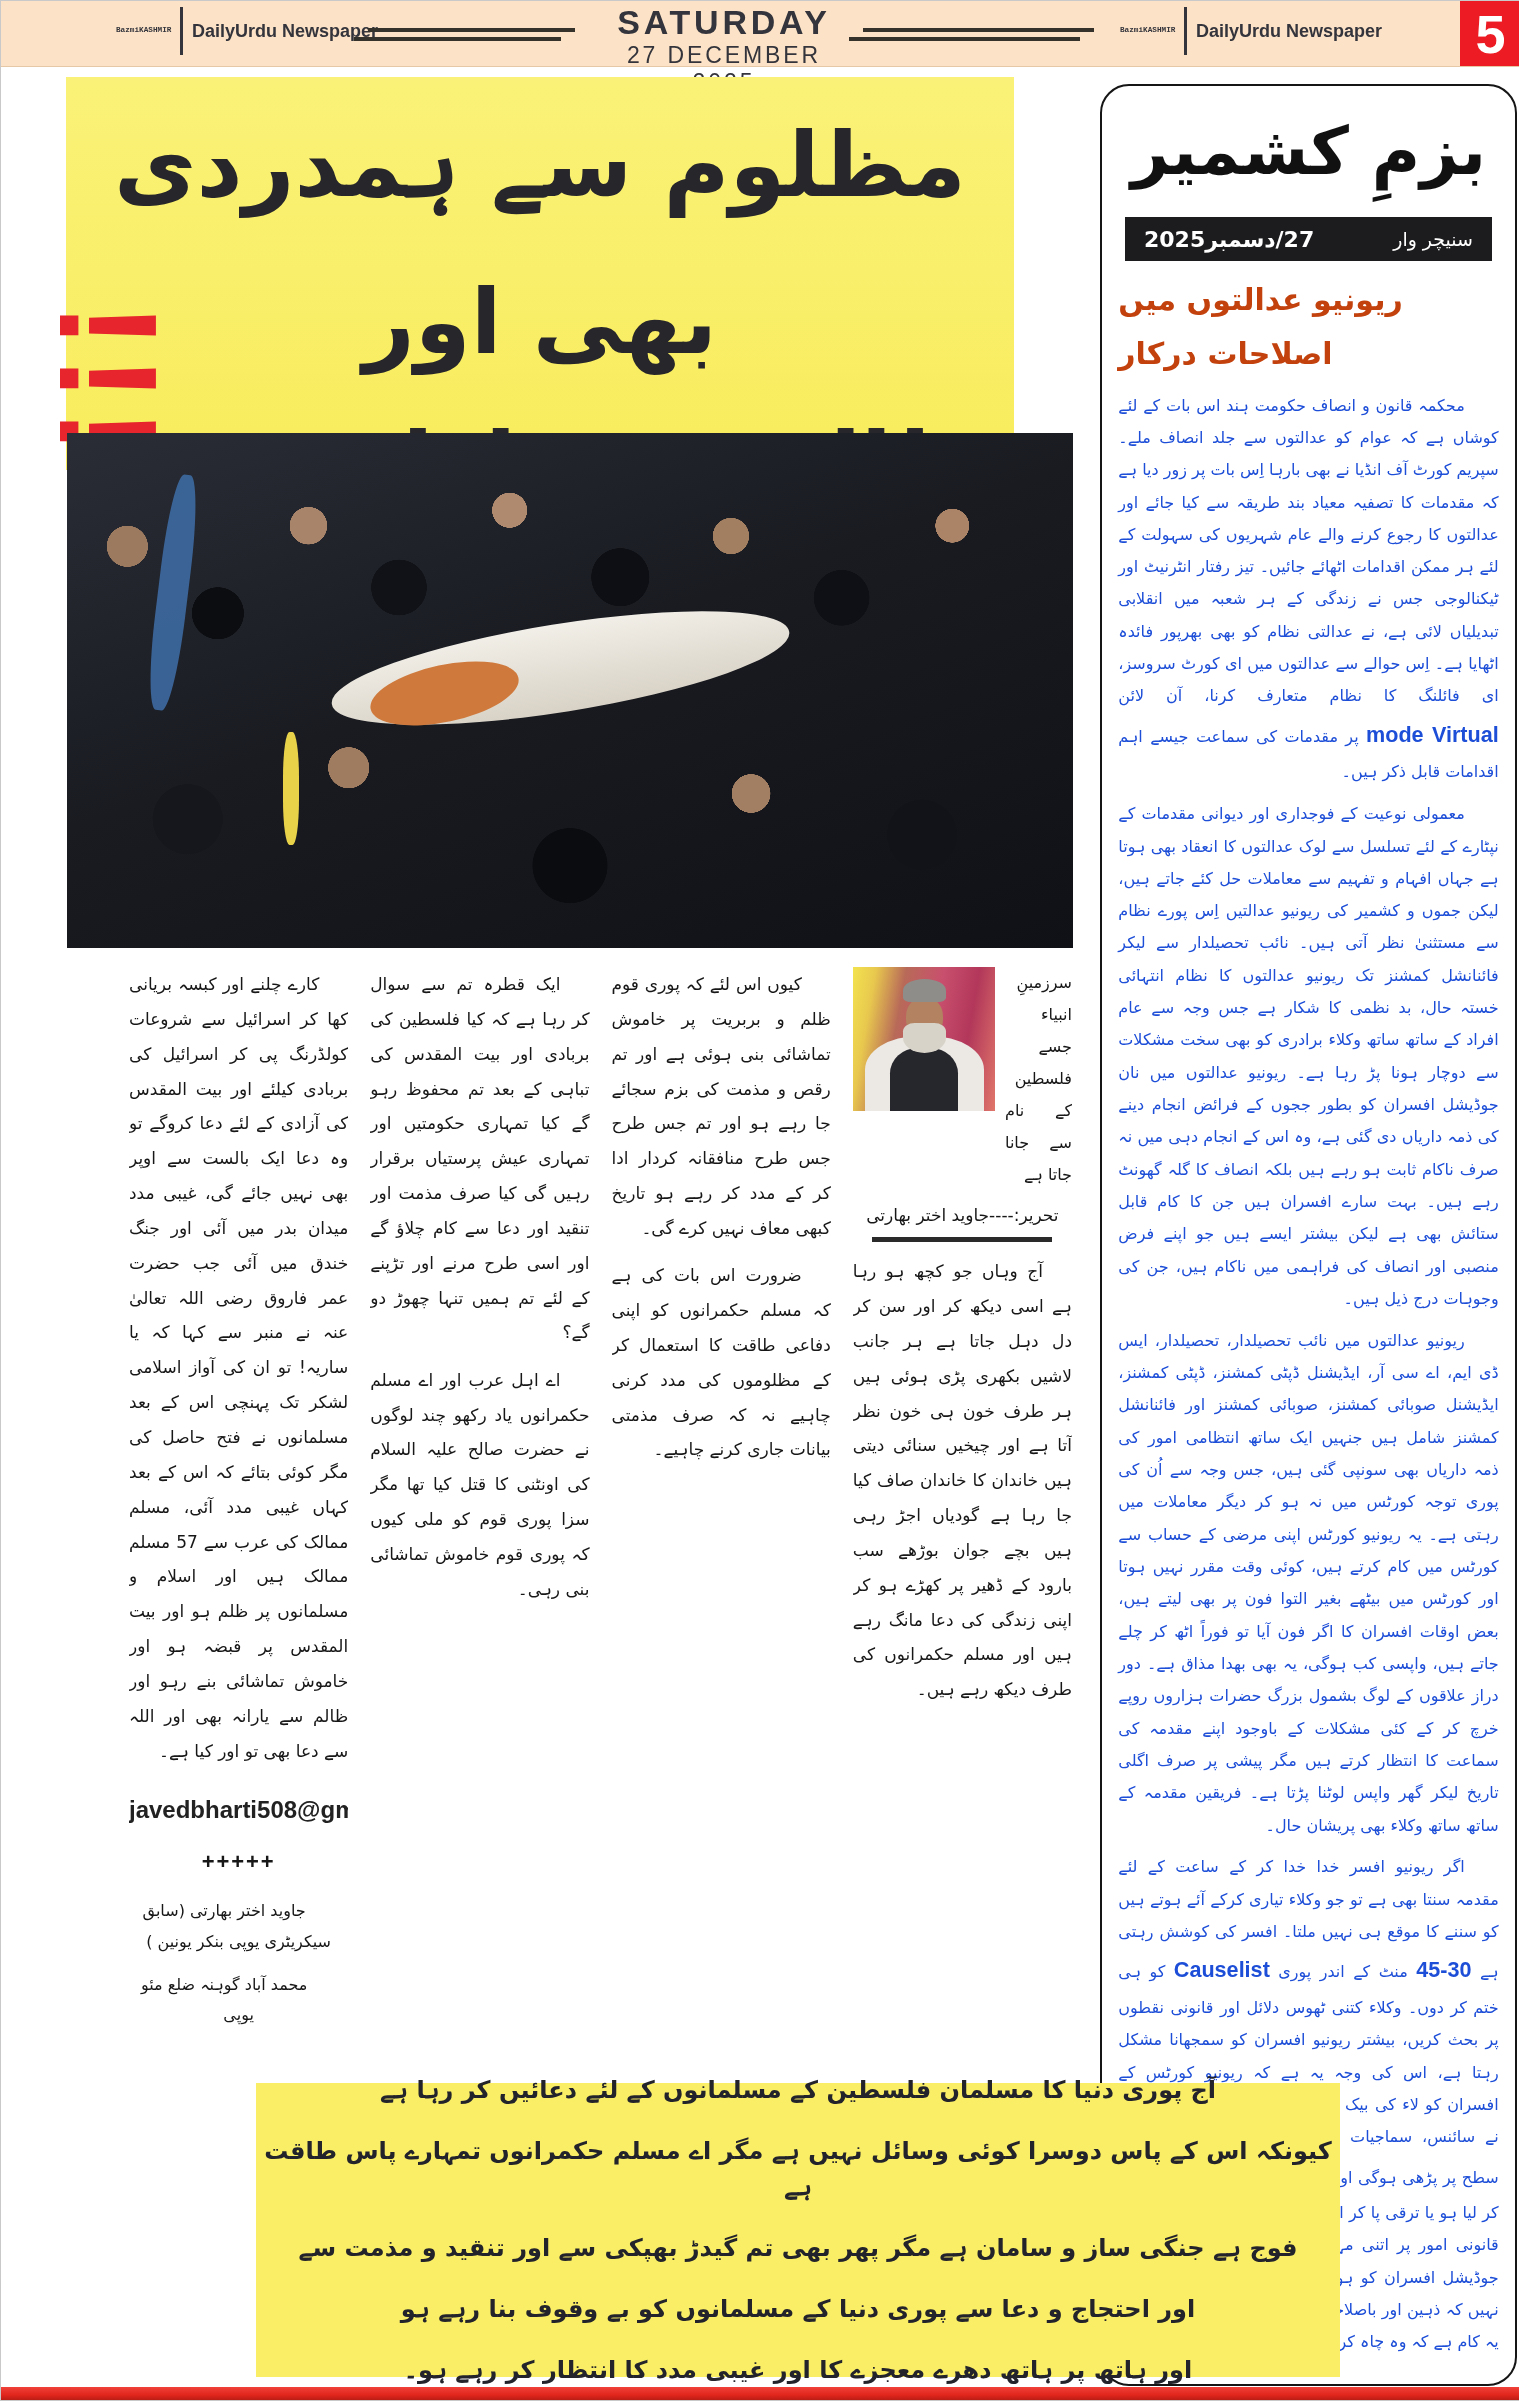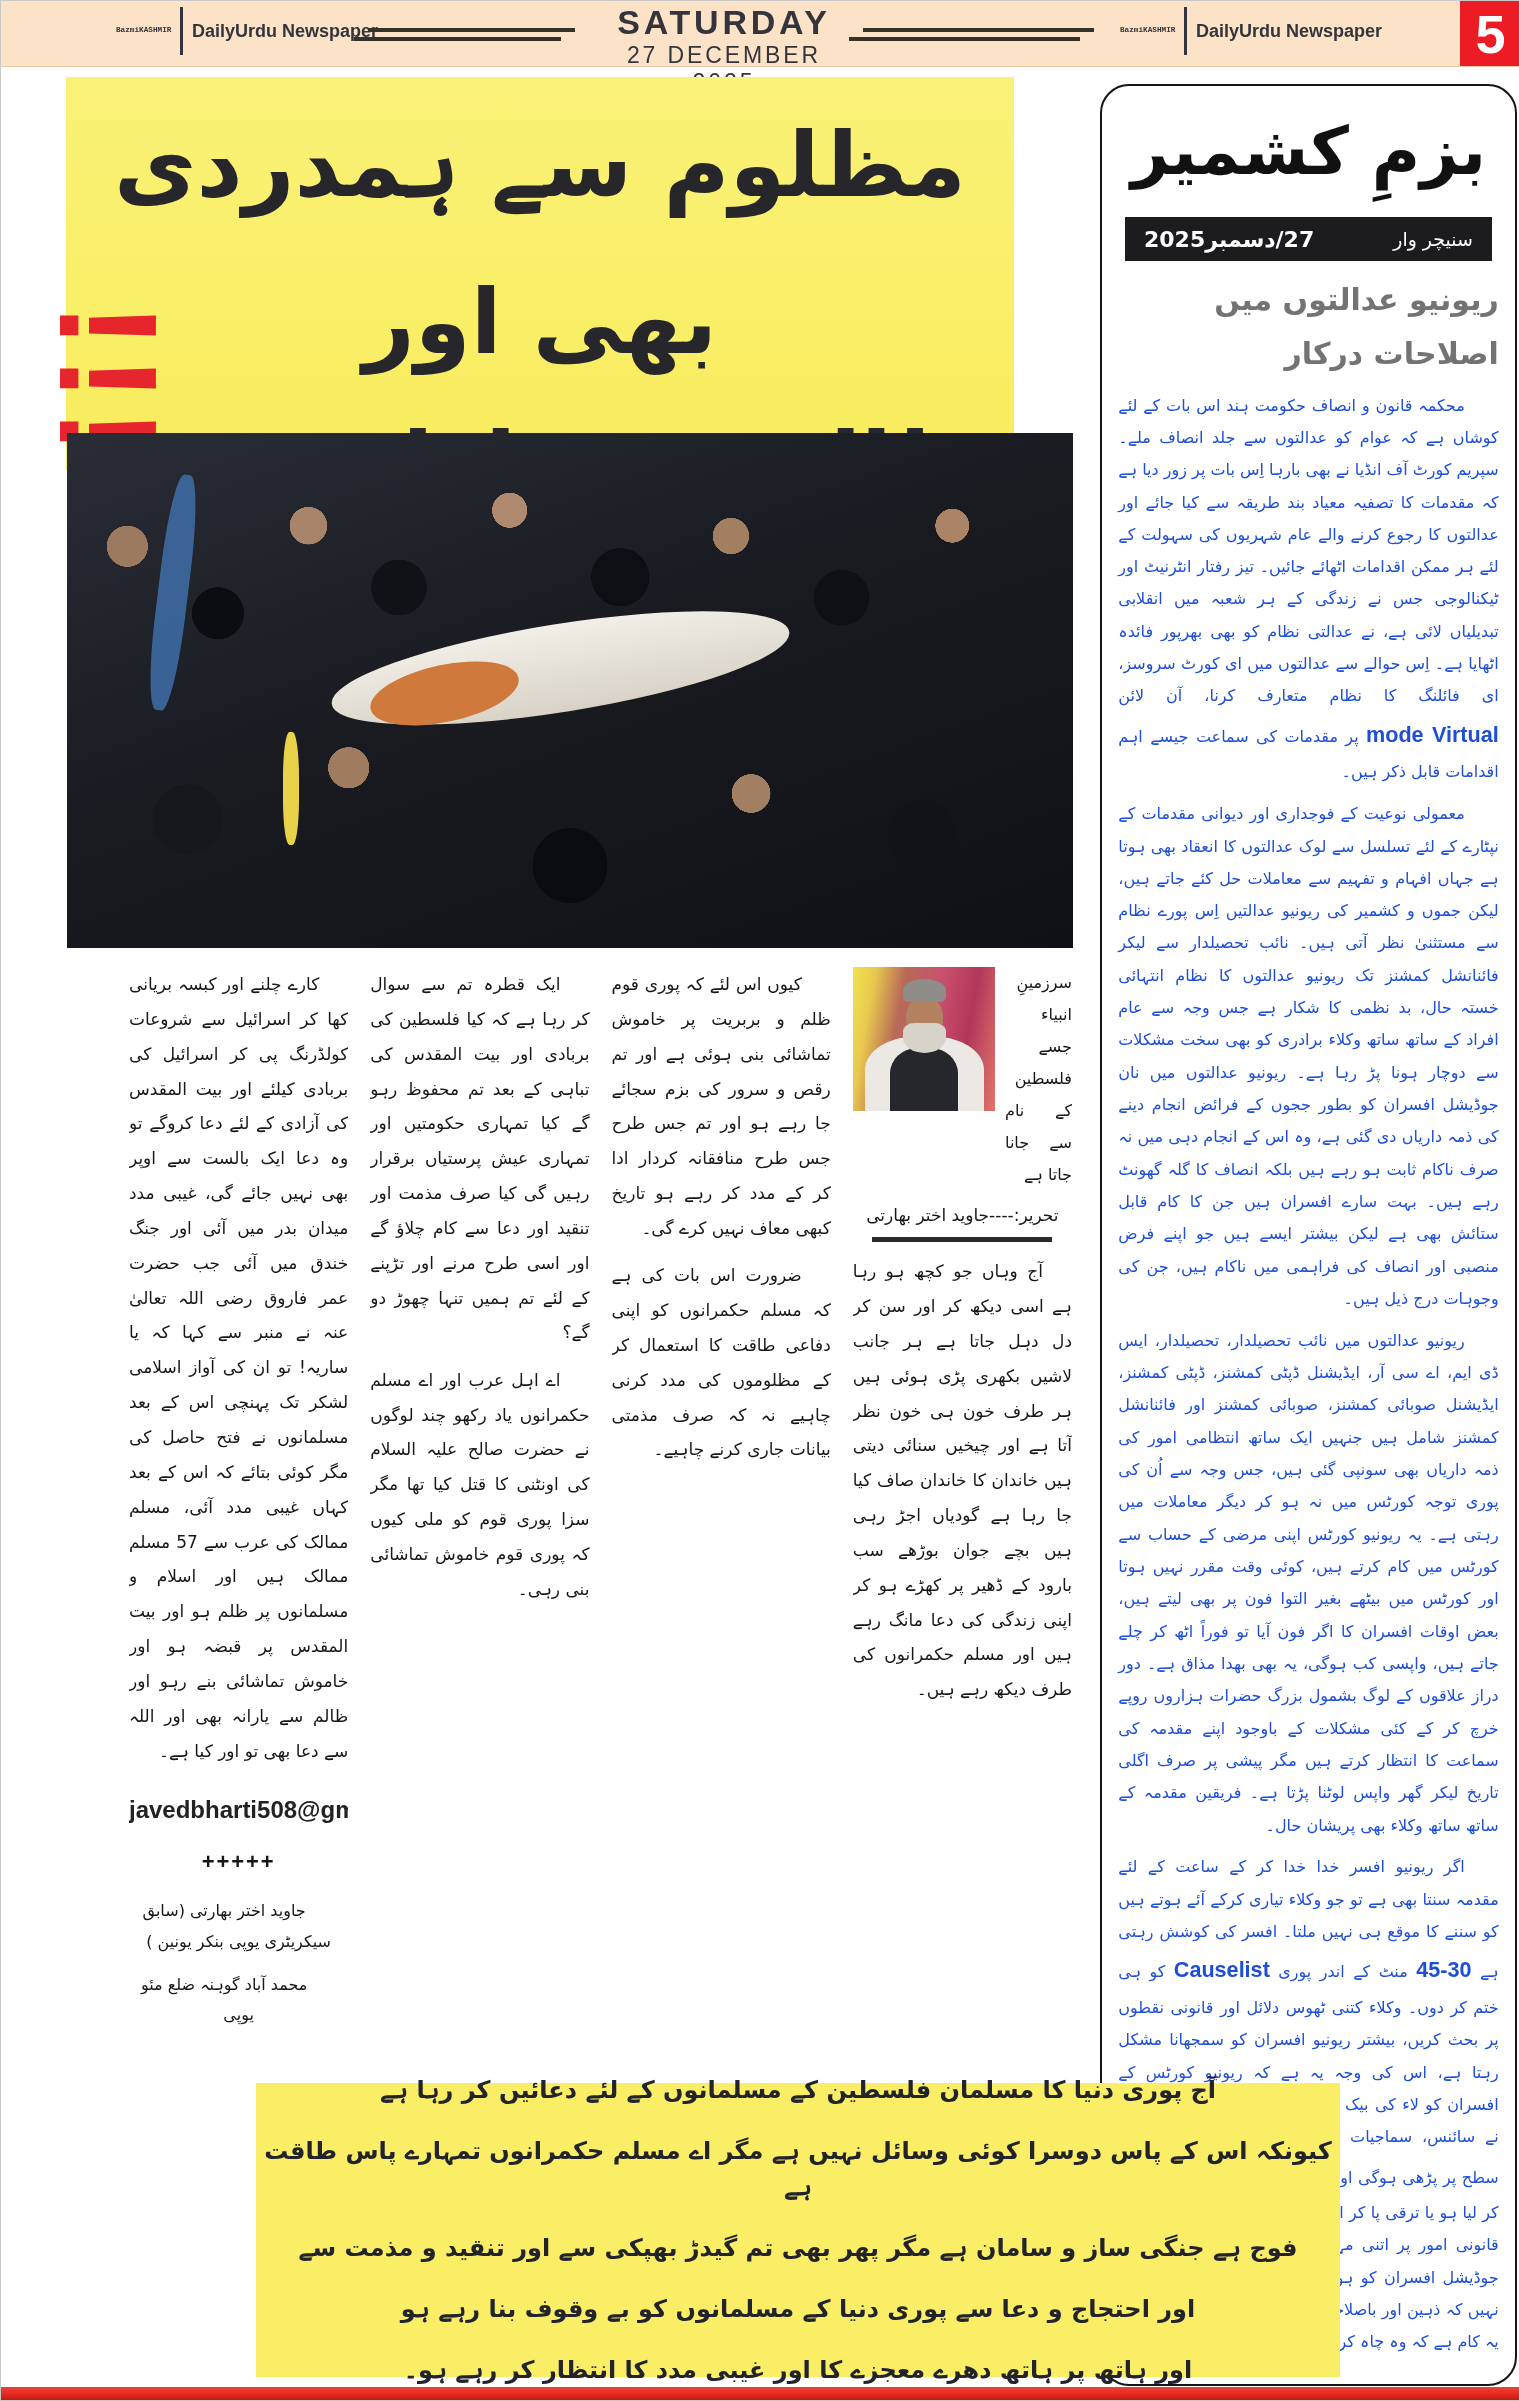--- a/index.html
+++ b/index.html
@@ -70,22 +70,22 @@
   .bazm-box{position:absolute;left:1099px;top:83px;width:417px;height:2302px;
             border:2.9px solid #151515;border-radius:29px;background:#fff;
             padding:12.5px 16.3px;box-sizing:border-box;overflow:hidden;}
   .bazm-title{direction:rtl;text-align:center;font-size:66px;font-weight:bold;
               color:#111;line-height:1.6;}
   .bazm-bar{margin:13.4px 6.7px 11.5px;height:44px;background:#1c1c1e;color:#fff;
             display:flex;flex-direction:row;align-items:center;justify-content:space-between;
             direction:rtl;padding:0 19px;font-size:19px;}
   .bazm-day{font-weight:normal;}
   .bazm-date{font-weight:bold;font-size:22px;}
-  .bazm-heading{direction:rtl;text-align:right;font-size:30px;font-weight:bold;
-                color:#737373;line-height:1.8;margin:2.9px 0 8.6px;}
+  .bazm-heading{direction:rtl;text-align:left;font-size:30px;font-weight:bold;
+                color:#c2410c;line-height:1.8;margin:2.9px 0 8.6px;}
   .bazm-box p{direction:rtl;text-align:justify;font-size:16px;line-height:2.02;
               margin:0 0 9.6px;text-indent:34px;color:#1d4ed8;}
   .lat{font-family:"Liberation Sans",sans-serif;font-weight:bold;font-size:1.35em;
        white-space:nowrap;}
   
   .columns{position:absolute;left:128px;top:966px;width:943px;height:1107px;
            display:flex;flex-direction:row-reverse;gap:22px;overflow:hidden;}
   .col{flex:1;direction:rtl;text-align:justify;font-size:17px;line-height:2.05;
        color:#171717;overflow:hidden;}
   .col p{margin:0 0 12.5px;text-indent:29px;}
@@ -202,21 +202,21 @@
           <div class="ap-beard"></div>
           <div class="ap-cap"></div>
         </div>
       </div>
       <div class="caption">تحریر:----جاوید اختر بھارتی</div>
       <div class="caption-rule"></div>
       <p>آج وہاں جو کچھ ہو رہا ہے اسی دیکھ کر اور سن کر دل دہل جاتا ہے ہر جانب لاشیں بکھری پڑی ہوئی ہیں ہر طرف خون ہی خون نظر آتا ہے اور چیخیں سنائی دیتی ہیں خاندان کا خاندان صاف کیا جا رہا ہے گودیاں اجڑ رہی ہیں بچے جوان بوڑھے سب بارود کے ڈھیر پر کھڑے ہو کر اپنی زندگی کی دعا مانگ رہے ہیں اور مسلم حکمرانوں کی طرف دیکھ رہے ہیں۔</p>
     </div>
 
     <div class="col">
-      <p>کیوں اس لئے کہ پوری قوم ظلم و بربریت پر خاموش تماشائی بنی ہوئی ہے اور تم رقص و سرور کی بزم سجائے جا رہے ہو اور تم جس طرح جس طرح منافقانہ کردار ادا کر کے مدد کر رہے ہو تاریخ کبھی معاف نہیں کرے گی۔</p>
+      <p>کیوں اس لئے کہ پوری قوم ظلم و بربریت پر خاموش تماشائی بنی ہوئی ہے اور تم رقص و مذمت کی بزم سجائے جا رہے ہو اور تم جس طرح جس طرح منافقانہ کردار ادا کر کے مدد کر رہے ہو تاریخ کبھی معاف نہیں کرے گی۔</p>
       <p>ضرورت اس بات کی ہے کہ مسلم حکمرانوں کو اپنی دفاعی طاقت کا استعمال کر کے مظلوموں کی مدد کرنی چاہیے نہ کہ صرف مذمتی بیانات جاری کرنے چاہیے۔</p>
     </div>
 
     <div class="col">
       <p>ایک قطرہ تم سے سوال کر رہا ہے کہ کیا فلسطین کی بربادی اور بیت المقدس کی تباہی کے بعد تم محفوظ رہو گے کیا تمہاری حکومتیں اور تمہاری عیش پرستیاں برقرار رہیں گی کیا صرف مذمت اور تنقید اور دعا سے کام چلاؤ گے اور اسی طرح مرنے اور تڑپنے کے لئے تم ہمیں تنہا چھوڑ دو گے؟</p>
       <p>اے اہل عرب اور اے مسلم حکمرانوں یاد رکھو چند لوگوں نے حضرت صالح علیہ السلام کی اونٹنی کا قتل کیا تھا مگر سزا پوری قوم کو ملی کیوں کہ پوری قوم خاموش تماشائی بنی رہی۔</p>
     </div>
 
     <div class="col">
       <p>کارے چلنے اور کبسہ بریانی کھا کر اسرائیل سے شروعات کولڈرنگ پی کر اسرائیل کی بربادی کیلئے اور بیت المقدس کی آزادی کے لئے دعا کروگے تو وہ دعا ایک بالست سے اوپر بھی نہیں جائے گی، غیبی مدد میدان بدر میں آئی اور جنگ خندق میں آئی جب حضرت عمر فاروق رضی اللہ تعالیٰ عنہ نے منبر سے کہا کہ یا ساریہ! تو ان کی آواز اسلامی لشکر تک پہنچی اس کے بعد مسلمانوں نے فتح حاصل کی مگر کوئی بتائے کہ اس کے بعد کہاں غیبی مدد آئی، مسلم ممالک کی عرب سے 57 مسلم ممالک ہیں اور اسلام و مسلمانوں پر ظلم ہو اور بیت المقدس پر قبضہ ہو اور خاموش تماشائی بنے رہو اور ظالم سے یارانہ بھی اور اللہ سے دعا بھی تو اور کیا ہے۔</p>

